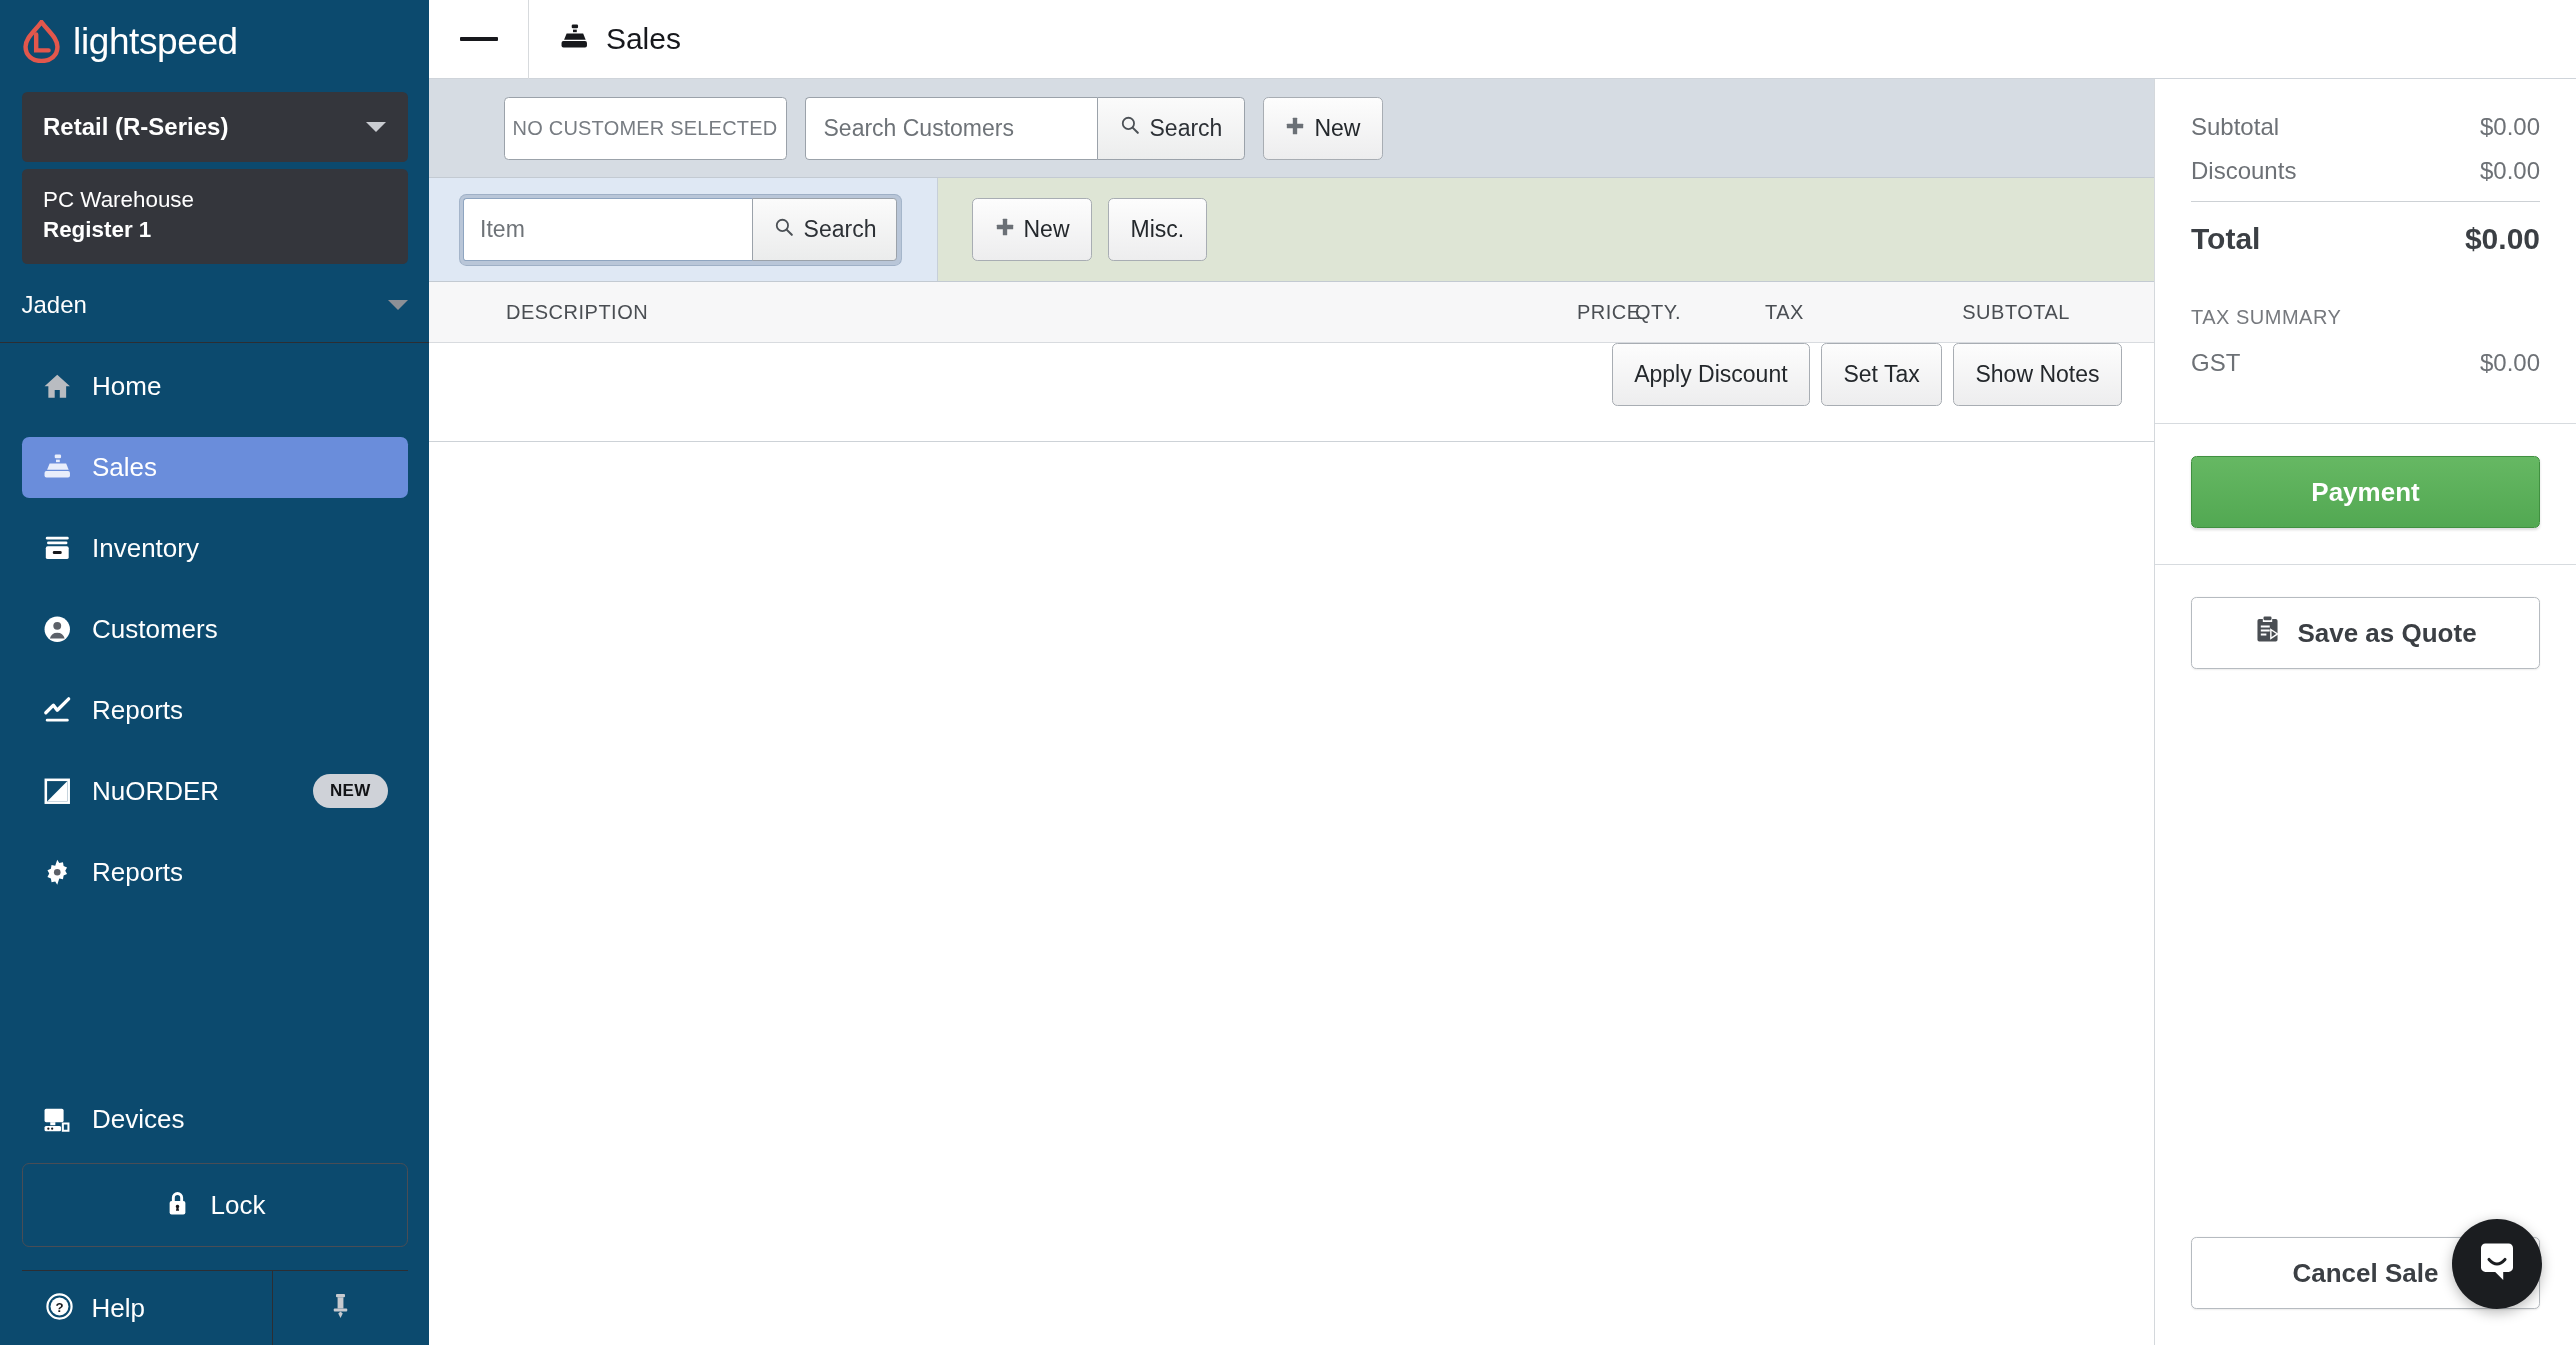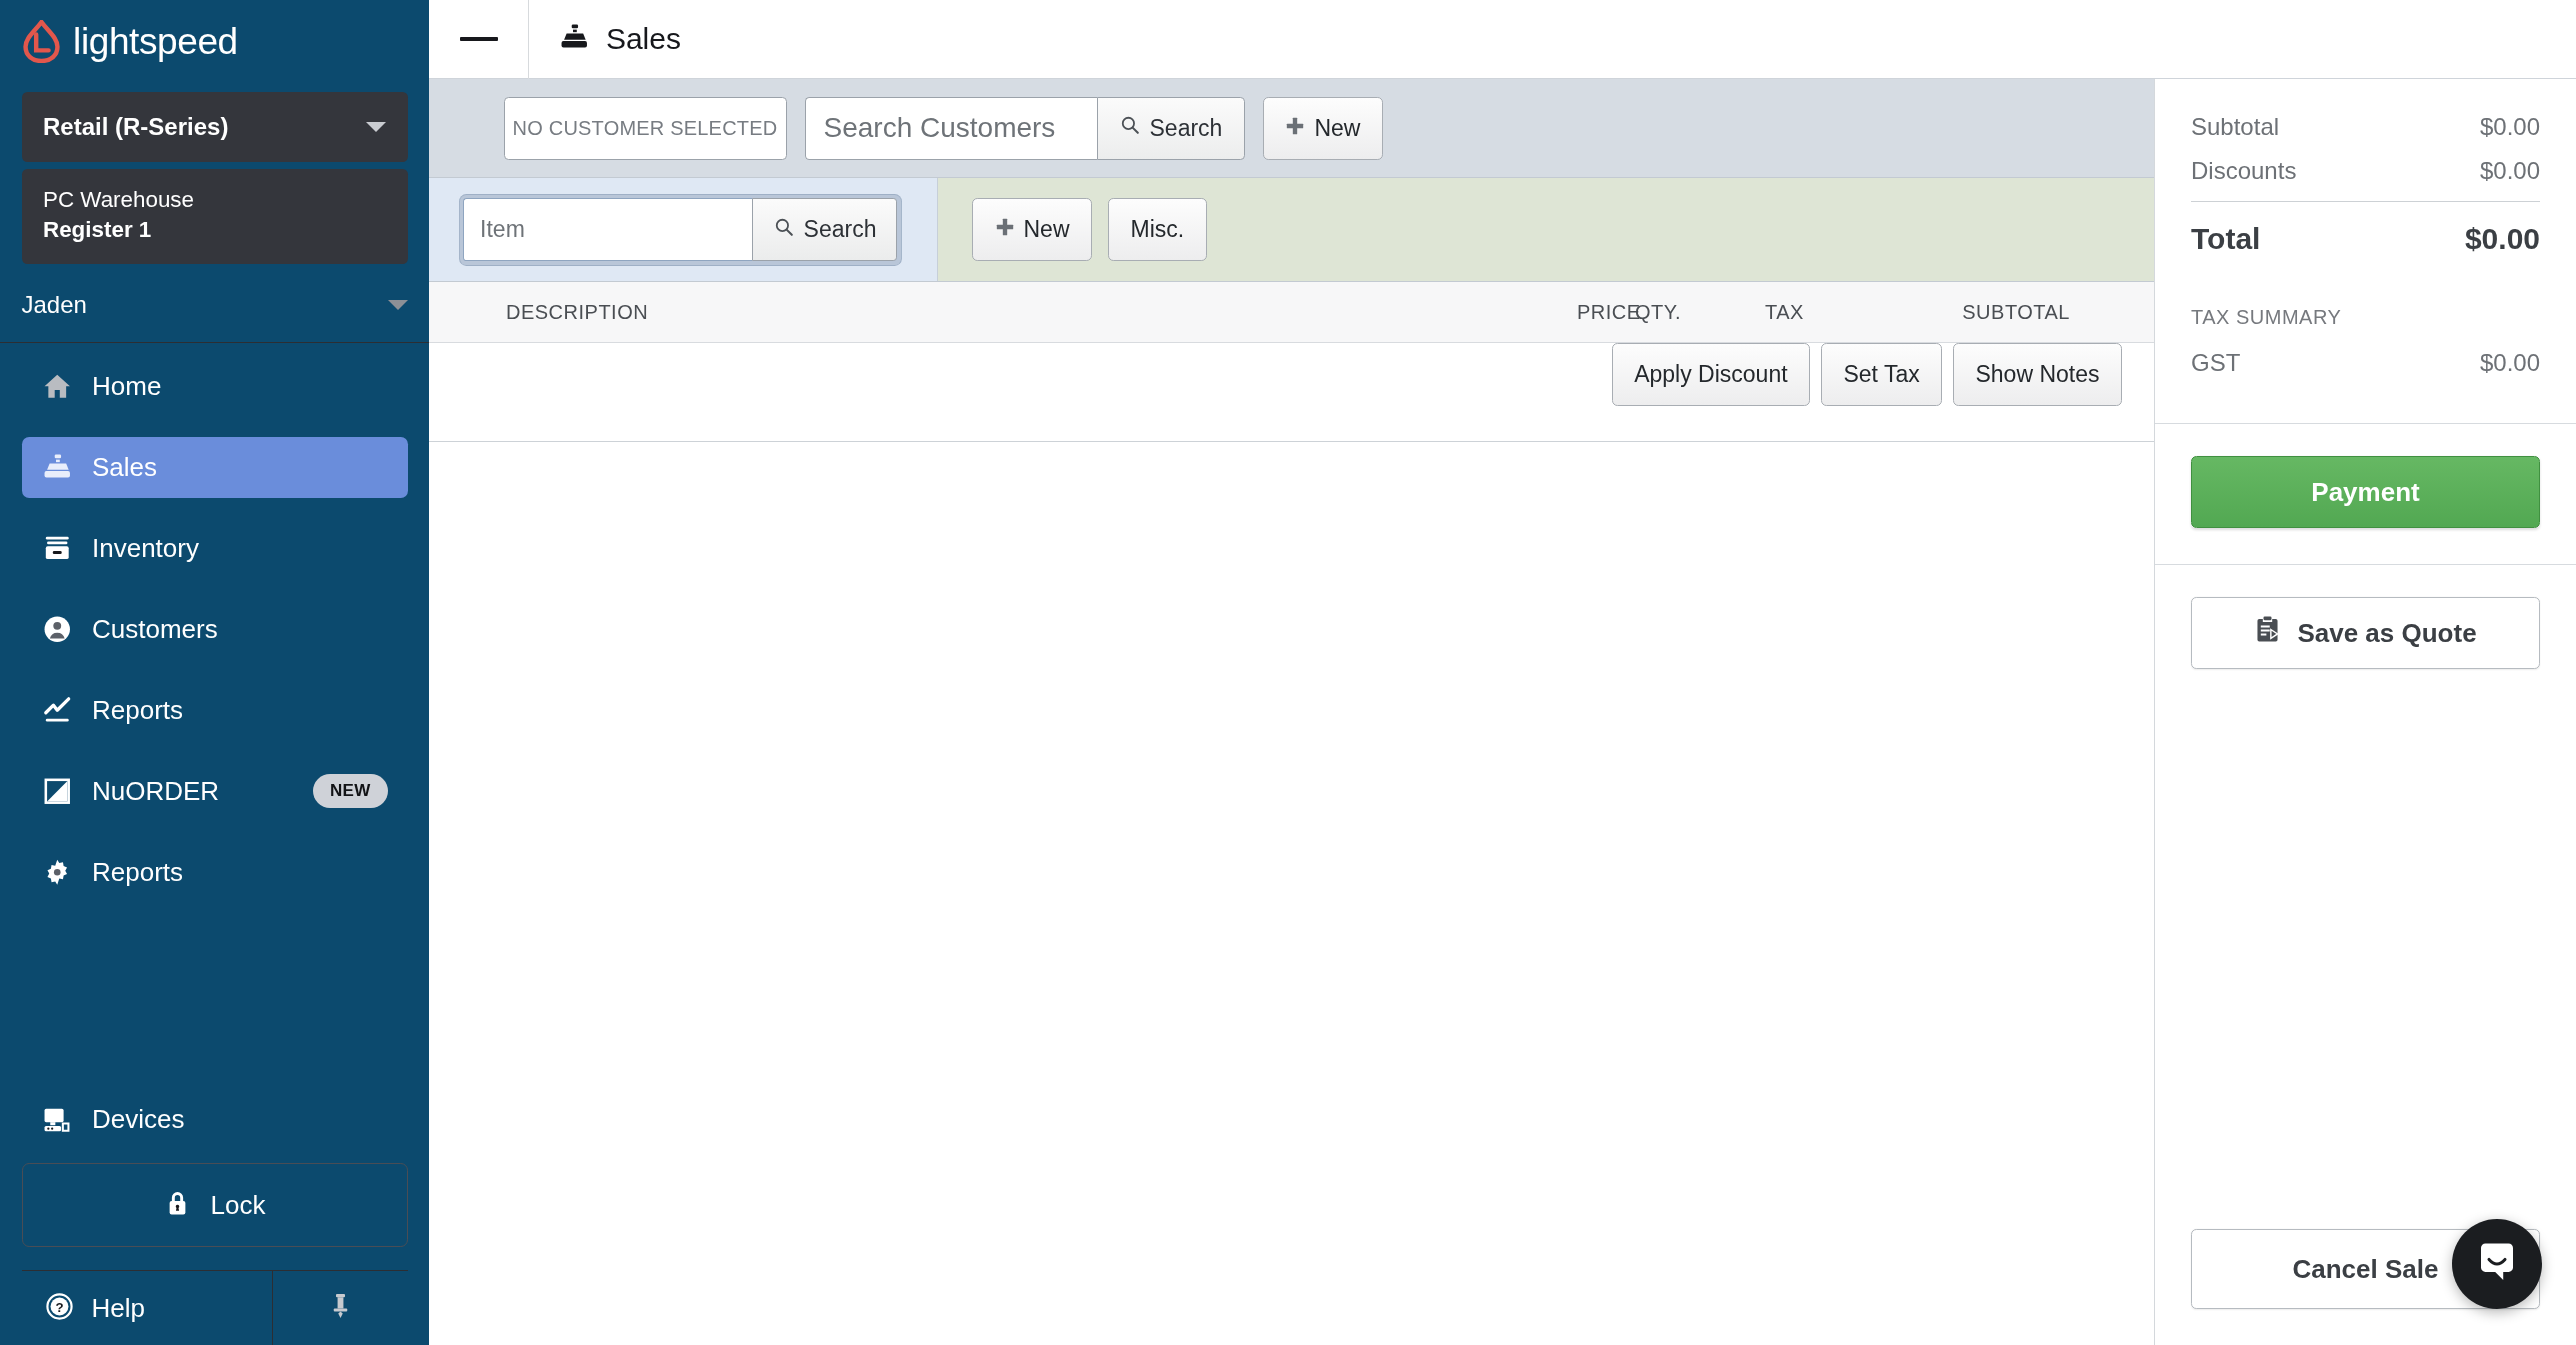--- a/index.html
+++ b/index.html
@@ -172,21 +172,21 @@
     border-radius: 4.5px;
     display: flex; align-items: center; justify-content: center;
     font-size: 20px; color: #777c82; letter-spacing: 0.2px; margin-left: 44px;
   }
   .inputgroup { display: flex; height: 63px; }
   .ig-input {
     width: 292px; height: 63px;
     border: 0.9px solid #9ba2aa; border-right: none;
     border-radius: 4.5px 0 0 4.5px;
     background: #fff;
-    font-size: 28px; color: #6e7378;
+    font-size: 23px; color: #6e7378;
     padding: 0 18px;
     font-family: "Liberation Sans", sans-serif;
     outline: none;
   }
   .ig-input::placeholder { color: #6e7378; opacity: 1; }
   .ig-btn {
     height: 63px;
     border: 0.9px solid #9ba2aa;
     border-radius: 0 4.5px 4.5px 0;
     background: linear-gradient(180deg, #fbfbfb 0%, #eceded 100%);
@@ -320,21 +320,21 @@
     border: 0.9px solid #b6bbc0;
     border-radius: 5.4px;
     display: flex; align-items: center; justify-content: center; gap: 16px;
     font-size: 26px; font-weight: 700; color: #3b3f44;
     cursor: pointer;
     box-shadow: 0 0.9px 1.8px rgba(0,0,0,0.08);
   }
   .panel-spacer { flex: 1 1 auto; }
   .cancel-wrap { padding: 0 36px 36px 36px; }
   .cancel-btn {
-    width: 100%; height: 80px;
+    width: 100%; height: 72px;
     background: #ffffff;
     border: 0.9px solid #b6bbc0;
     border-radius: 5.4px;
     display: flex; align-items: center; justify-content: center;
     font-size: 26px; font-weight: 700; color: #3b3f44;
     cursor: pointer;
     box-shadow: 0 0.9px 1.8px rgba(0,0,0,0.08);
   }
 
   

